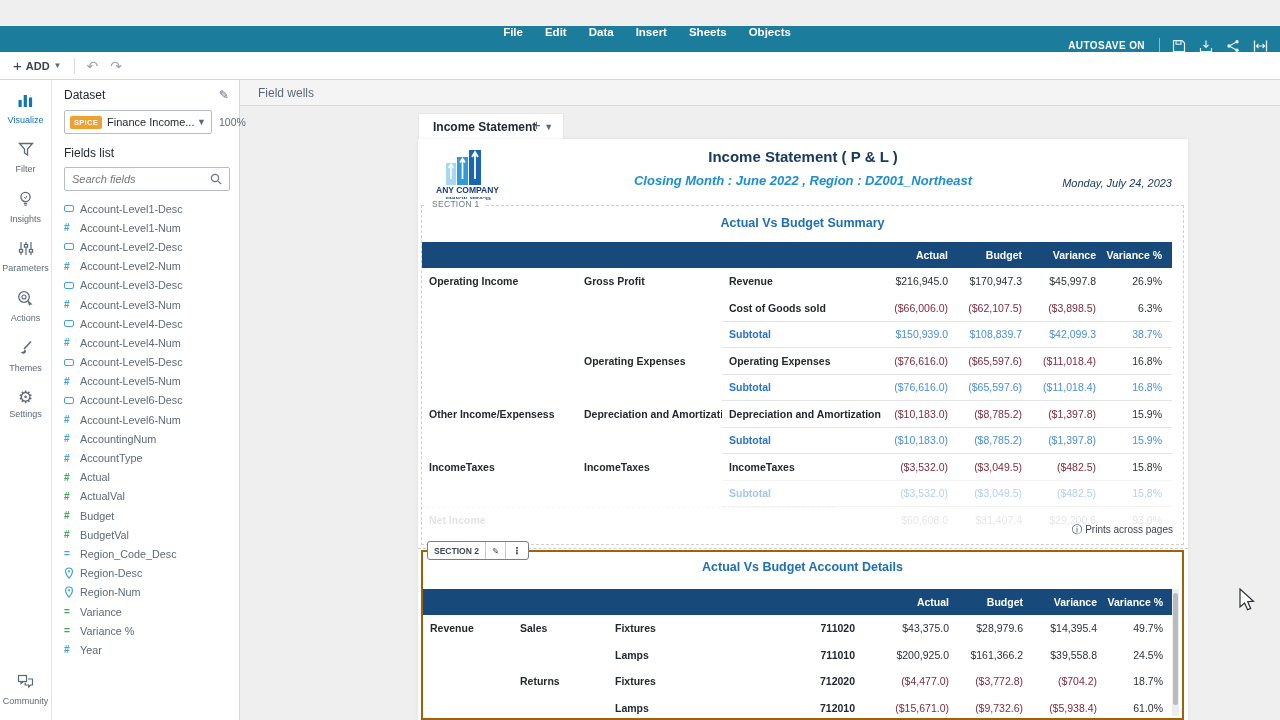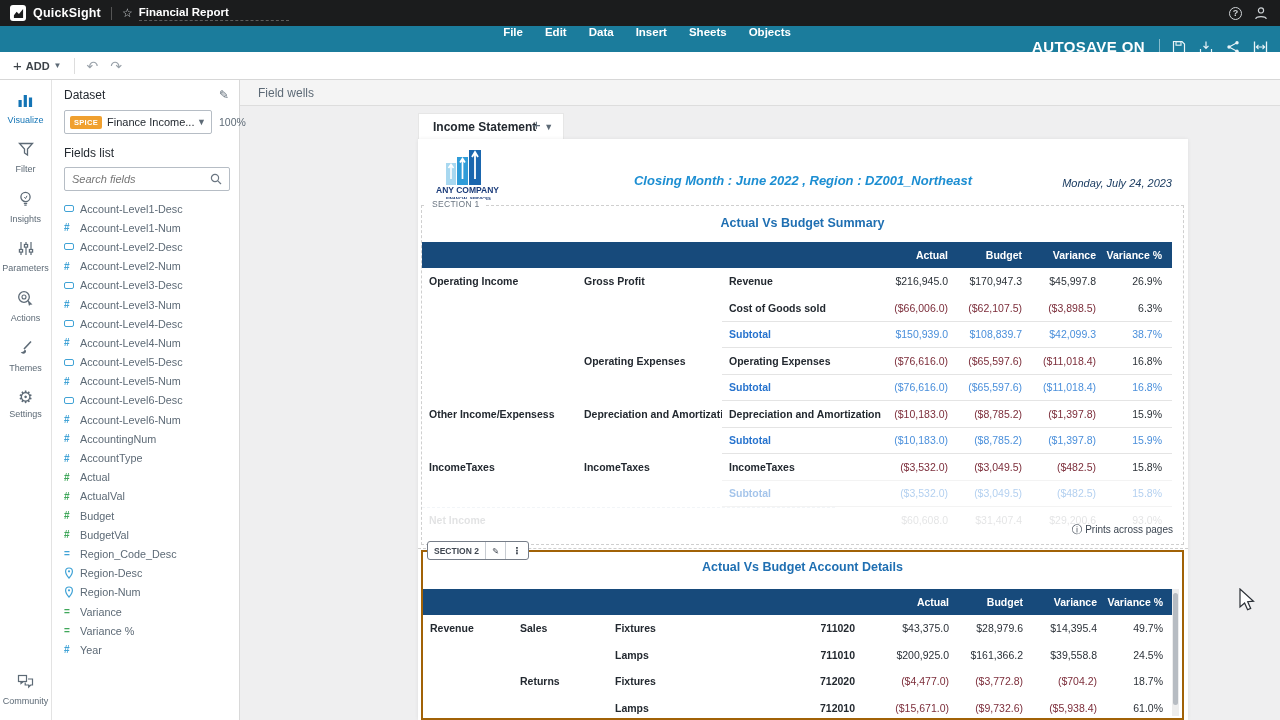--- a/index.html
+++ b/index.html
@@ -14,21 +14,21 @@
   .star{color:#cfd3d6;font-size:12px;margin-right:6px;}
   .doc-title{font-size:11.5px;font-weight:700;border-bottom:1px dashed #5c5c5c;padding:0 60px 2px 0;}
   .topbar-right{margin-left:auto;display:flex;align-items:center;gap:12px;margin-right:12px;color:#cfd3d6;}
   .help-circ{width:13px;height:13px;border:1.2px solid #cfd3d6;border-radius:50%;font-size:9px;display:flex;align-items:center;justify-content:center;font-weight:700;}
 
   
   .menubar{position:absolute;left:0;top:26px;width:1280px;height:26px;background:#1b7c9c;display:flex;align-items:center;color:#fff;flex-direction:column;}
   .menu-item{font-size:11.5px;font-weight:700;margin-left:22px;cursor:default;}
   .menu-item:first-child{margin-left:14px;}
   .menubar-right{margin-left:auto;display:flex;align-items:center;margin-right:10px;}
-  .autosave{font-size:15px;font-weight:700;letter-spacing:.4px;margin-right:14px;}
+  .autosave{font-size:10px;font-weight:700;letter-spacing:.4px;margin-right:14px;}
   .mb-sep{width:1px;height:15px;background:#dff0f5;opacity:.55;margin-right:12px;}
   .mb-icon{margin-right:13px;display:flex;align-items:center;}
 
   
   .toolbar{position:absolute;left:0;top:52px;width:1280px;height:28px;background:#fff;border-bottom:1px solid #d7d7d7;display:flex;align-items:center;color:#3c4248;}
   .add-btn{display:flex;align-items:center;gap:4px;margin-left:13px;font-size:11px;font-weight:700;}
   .add-plus{font-size:15px;font-weight:400;}
   .add-chev{font-size:8px;color:#5d6a76;}
   .tb-sep{width:1px;height:16px;background:#ddd;margin:0 12px;}
   .undo,.redo{font-size:14px;color:#9aa2aa;margin-right:12px;}
@@ -125,38 +125,20 @@
   .canvas-scroll{position:absolute;left:1031px;top:32px;width:7px;height:279px;background:#a7aeb6;border-radius:4px;}
 
   
   .cursor{position:absolute;left:956px;top:482px;z-index:50;}
 </style>
 </head>
 <body>
 
 <div id="root">
 
-  <div class="topbar">
-    <span class="qs-logo">
-      <svg width="11" height="11" viewBox="0 0 12 12">
-          <path d="M1 8 L4 4 L6.5 6.5 L11 1 L11 11 L1 11 Z" fill="#1b1c1d"></path>
-        </svg>
-    </span>
-    <span class="brand-name">QuickSight</span>
-    <span class="tb-div"></span>
-    <span class="star">☆</span>
-    <span class="doc-title">Financial Report</span>
-    <span class="topbar-right">
-      <span class="help-circ">?</span>
-      <svg width="14" height="14" viewBox="0 0 14 14">
-          <circle cx="7" cy="4.4" r="2.6" fill="none" stroke="#cfd3d6" stroke-width="1.2"></circle>
-          <path d="M1.8 13 C1.8 9.8 12.2 9.8 12.2 13" fill="none" stroke="#cfd3d6" stroke-width="1.2"></path>
-        </svg>
-    </span>
-  </div>
 
   <div class="menubar">
     <span id="menu-items" style="display:flex;align-items:center;">
         <span class="menu-item">File</span>
         <span class="menu-item">Edit</span>
         <span class="menu-item">Data</span>
         <span class="menu-item">Insert</span>
         <span class="menu-item">Sheets</span>
         <span class="menu-item">Objects</span>
       </span>
@@ -426,20 +408,21 @@
           <rect x="14" y="18" width="10" height="22" fill="#a8d8f0"></rect>
           <rect x="25" y="12" width="11" height="28" fill="#2f9cd8"></rect>
           <rect x="37" y="5" width="12" height="35" fill="#1a66ae"></rect>
           <path d="M19 20 L19 34 M16.5 23 L19 19.5 L21.5 23" stroke="#fff" stroke-width="1.6" fill="none"></path>
           <path d="M30.5 14 L30.5 34 M28 17.5 L30.5 13.5 L33 17.5" stroke="#fff" stroke-width="1.7" fill="none"></path>
           <path d="M43 8 L43 34 M40 12 L43 7 L46 12" stroke="#fff" stroke-width="1.8" fill="none"></path>
           <text x="4" y="48" font-size="8.5" font-weight="bold" fill="#1b3c7a" font-family="Liberation Sans, sans-serif">ANY COMPANY</text>
           <text x="14" y="54.5" font-size="4.2" font-weight="bold" fill="#1b3c7a" font-family="Liberation Sans, sans-serif">FINANCIAL SERVICES</text>
         </svg>
       </div>
+      <div class="rep-title">Income Statement ( P &amp; L )</div>
       <div class="rep-sub">Closing Month : June 2022 , Region : DZ001_Northeast</div>
       <div class="rep-date">Monday, July 24, 2023</div>
 
       <div class="section sec1">
         <div class="sec1-chip">SECTION 1</div>
         <div class="sec-title">Actual Vs Budget Summary</div>
         <div class="tbl t1" id="table1">
             <div class="trow thead">
               <span class="cell"></span>
               <span class="cell"></span>

